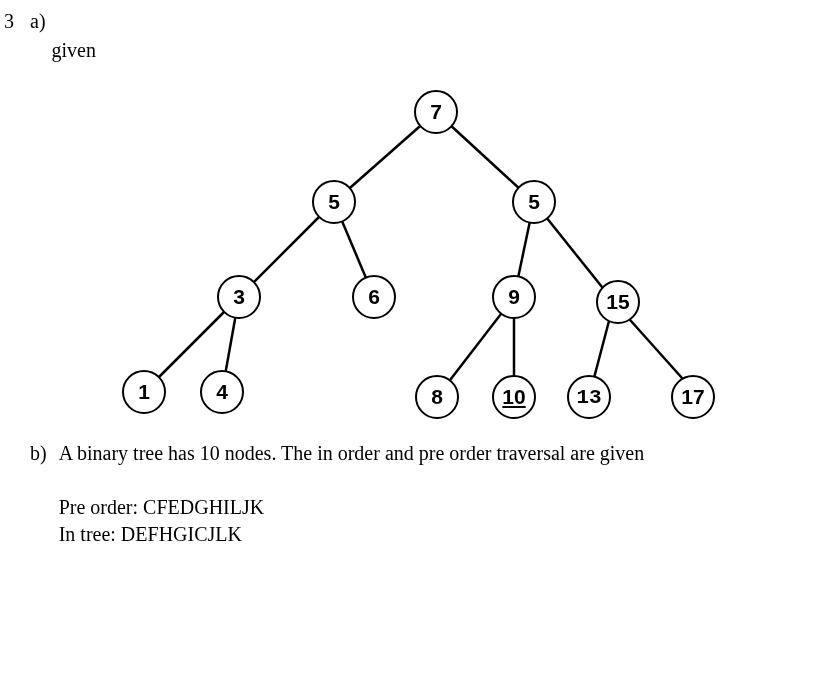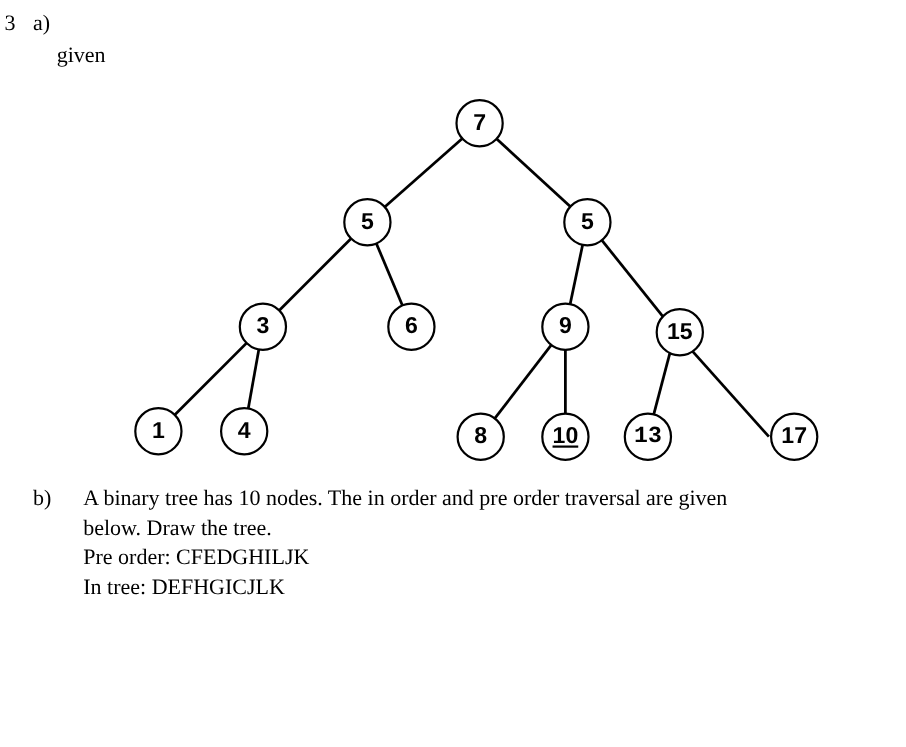--- a/index.html
+++ b/index.html
@@ -115,26 +115,26 @@
   <div class="node" style="left:480px;top:100px;">5</div>
   <div class="node" style="left:185px;top:195px;">3</div>
   <div class="node" style="left:320px;top:195px;">6</div>
   <div class="node" style="left:460px;top:195px;">9</div>
   <div class="node" style="left:564px;top:200px;">15</div>
   <div class="node" style="left:90px;top:290px;">1</div>
   <div class="node" style="left:168px;top:290px;">4</div>
   <div class="node" style="left:383px;top:295px;">8</div>
   <div class="node" style="left:460px;top:295px;text-decoration:underline;">10</div>
   <div class="node" style="left:535px;top:295px;font-family:Liberation Mono, monospace;">13</div>
-  <div class="node" style="left:668px;top:295px;">17</div>
+  <div class="node" style="left:639px;top:295px;">17</div>
 </div>
 
 <div class="part-b">
   <div class="part-b-first">
     <span class="part-label">b)</span>
-    <span style="margin-left:23px;">
+    <span style="margin-left:6px;">
       <span>A binary tree has 10 nodes. The in order and pre order traversal are given</span><br>
-      <span>below. Draw the tree.</span><br>
+      <br>
       <span>Pre order: </span><span>CFEDGHILJK</span><br>
       <span>In tree: </span><span>DEFHGICJLK</span>
     </span>
   </div>
 </div>
 
 </body></html>

